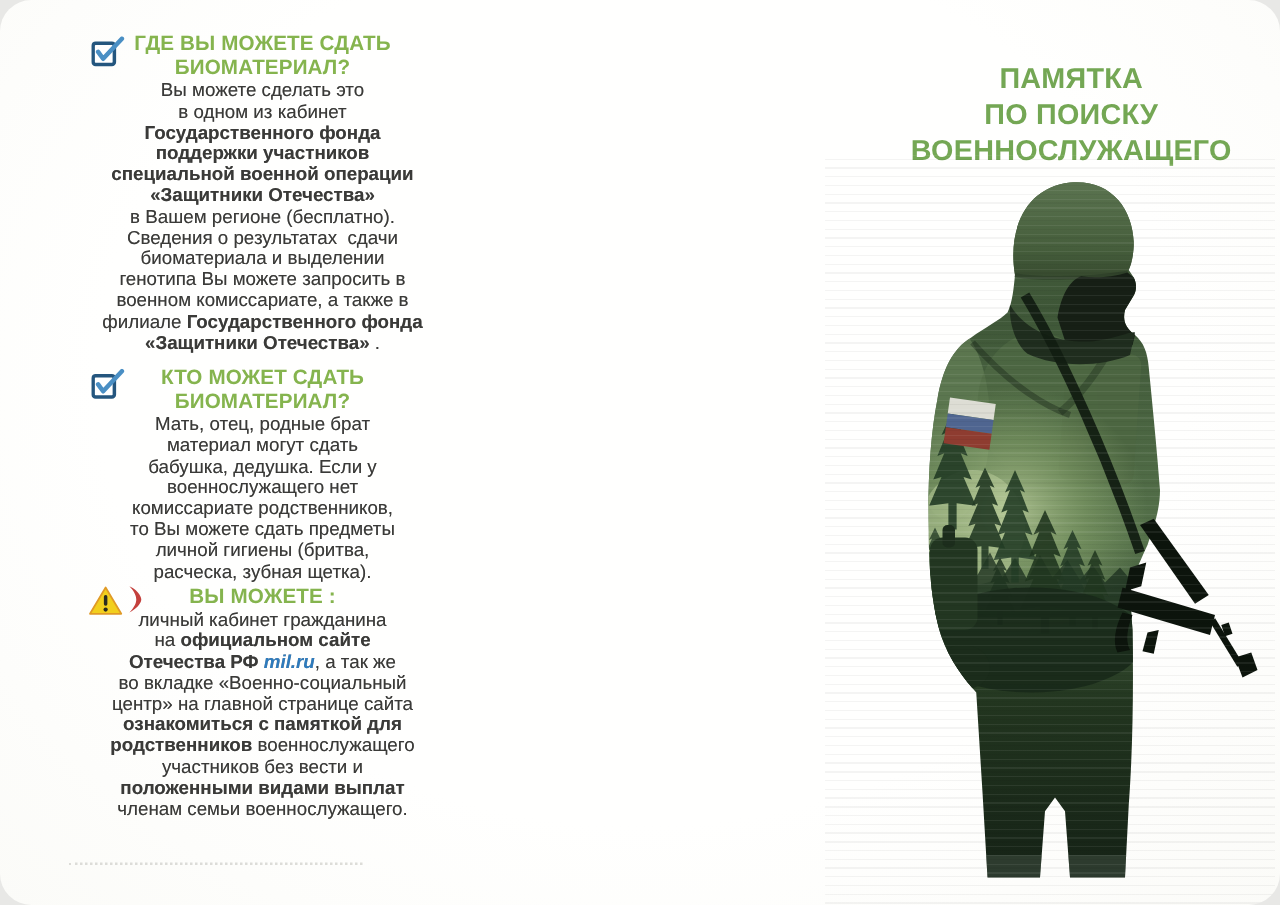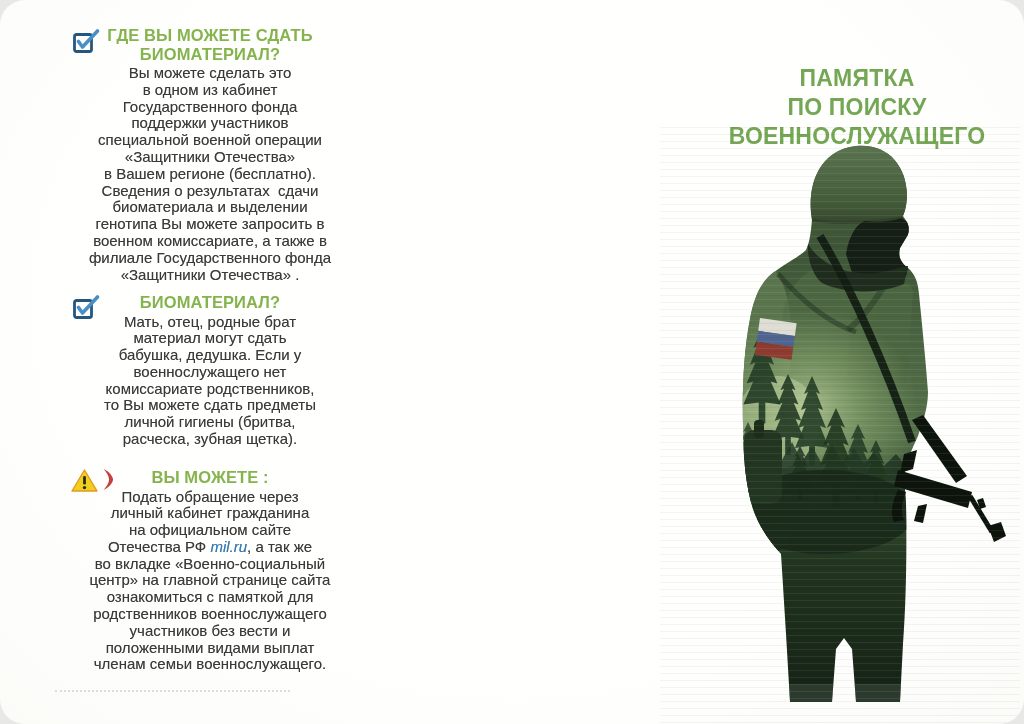--- a/index.html
+++ b/index.html
@@ -17,33 +17,32 @@
   .sec-1{top:26px;} .sec-2{top:293px;} .sec-3{top:468px;}
   .hline{
     font-weight:bold; font-size:16.5px; line-height:18.5px;
     color:#85b44e; letter-spacing:.1px; white-space:pre;
   }
   .bodylines{margin-top:2px;}
   .bline{
     font-size:15px; line-height:16.8px; white-space:pre;
     color:#3a3a38; text-shadow:0 0 .4px rgba(70,70,68,.55);
   }
-  .bline .b{font-weight:normal;}
+  .bline .b{font-weight:bold;}
   .bline .i{font-style:italic;text-align:center;}
   .bline .link{color:#2e7bbd;}
   .icon-abs{position:absolute;}
   .icon-check-1{left:33px; top:3px;}
   .icon-check-2{left:33px; top:2px;}
   .icon-warn{left:30px; top:0px; display:flex; align-items:flex-start; gap:3px;}
   
   .title{
     position:absolute; left:692px; top:48px; width:330px; text-align:center;
     font-weight:bold; font-size:23px; line-height:29px; color:#74a754;
     letter-spacing:.2px;
-    margin-top:16px;
   }
   .soldier-wrap{position:absolute; left:660px; top:124px; width:360px; height:600px;}
   .scan-bands{
     position:absolute; left:660px; top:124px; width:360px; height:600px;
     background:repeating-linear-gradient(180deg,
       rgba(255,255,255,.07) 0 1px, rgba(0,0,0,0) 1px 3px,
       rgba(0,0,0,.045) 3px 4px, rgba(0,0,0,0) 4px 7px);
     pointer-events:none;
   }
   .scan-dots{
@@ -87,20 +86,21 @@
     </section>
 
     <section class="sec sec-2">
       <span class="icon-abs icon-check-2">
         <svg width="27" height="25" viewBox="0 0 27 25">
           <rect x="1.5" y="5.5" width="17" height="17" rx="2" fill="#ffffff" stroke="#24567e" stroke-width="2.8"></rect>
           <path d="M5.5 12.5 L9.5 18 L24.5 2" stroke="#4a8fc4" stroke-width="3.6" fill="none" stroke-linecap="round" stroke-linejoin="round"></path>
         </svg>
       </span>
       <div class="heading">
+          <div class="hline">КТО МОЖЕТ СДАТЬ</div>
           <div class="hline">БИОМАТЕРИАЛ?</div>
         </div>
       <div class="bodylines">
           <div class="bline"><span class="">Мать, отец, родные брат</span></div>
           <div class="bline"><span class="">материал могут сдать</span></div>
           <div class="bline"><span class="">бабушка, дедушка. Если у</span></div>
           <div class="bline"><span class="">военнослужащего нет</span></div>
           <div class="bline"><span class="">комиссариате родственников,</span></div>
           <div class="bline"><span class="">то Вы можете сдать предметы</span></div>
           <div class="bline"><span class="">личной гигиены (бритва,</span></div>
@@ -116,21 +116,20 @@
           <circle cx="14.5" cy="19.6" r="1.7" fill="#2b2b20"></circle>
         </svg>
         <svg width="13" height="23" viewBox="0 0 13 23">
           <path d="M1.5 1 C9.5 4.5, 11.5 11, 11 12 C10.5 15.5, 6.5 19.5, 1.5 22 C6 17, 7 14, 7 11.5 C7 8.5, 5 4.5, 1.5 1 Z" fill="#c4403c"></path>
         </svg>
       </span>
       <div class="heading">
           <div class="hline">ВЫ МОЖЕТЕ :</div>
         </div>
       <div class="bodylines">
-          <div class="bline"><span class="b ">Подать обращение</span><span class=""> через</span></div>
           <div class="bline"><span class="">личный кабинет гражданина</span></div>
           <div class="bline"><span class="">на </span><span class="b ">официальном сайте</span></div>
           <div class="bline"><span class="b ">Отечества РФ </span><span class="b i link">mil.ru</span><span class="">, а так же</span></div>
           <div class="bline"><span class="">во вкладке «Военно-социальный</span></div>
           <div class="bline"><span class="">центр» на главной странице сайта</span></div>
           <div class="bline"><span class="b ">ознакомиться с памяткой для</span></div>
           <div class="bline"><span class="b ">родственников</span><span class=""> военнослужащего</span></div>
           <div class="bline"><span class="">участников без вести и</span></div>
           <div class="bline"><span class="b ">положенными видами выплат</span></div>
           <div class="bline"><span class="">членам семьи военнослужащего.</span></div>

